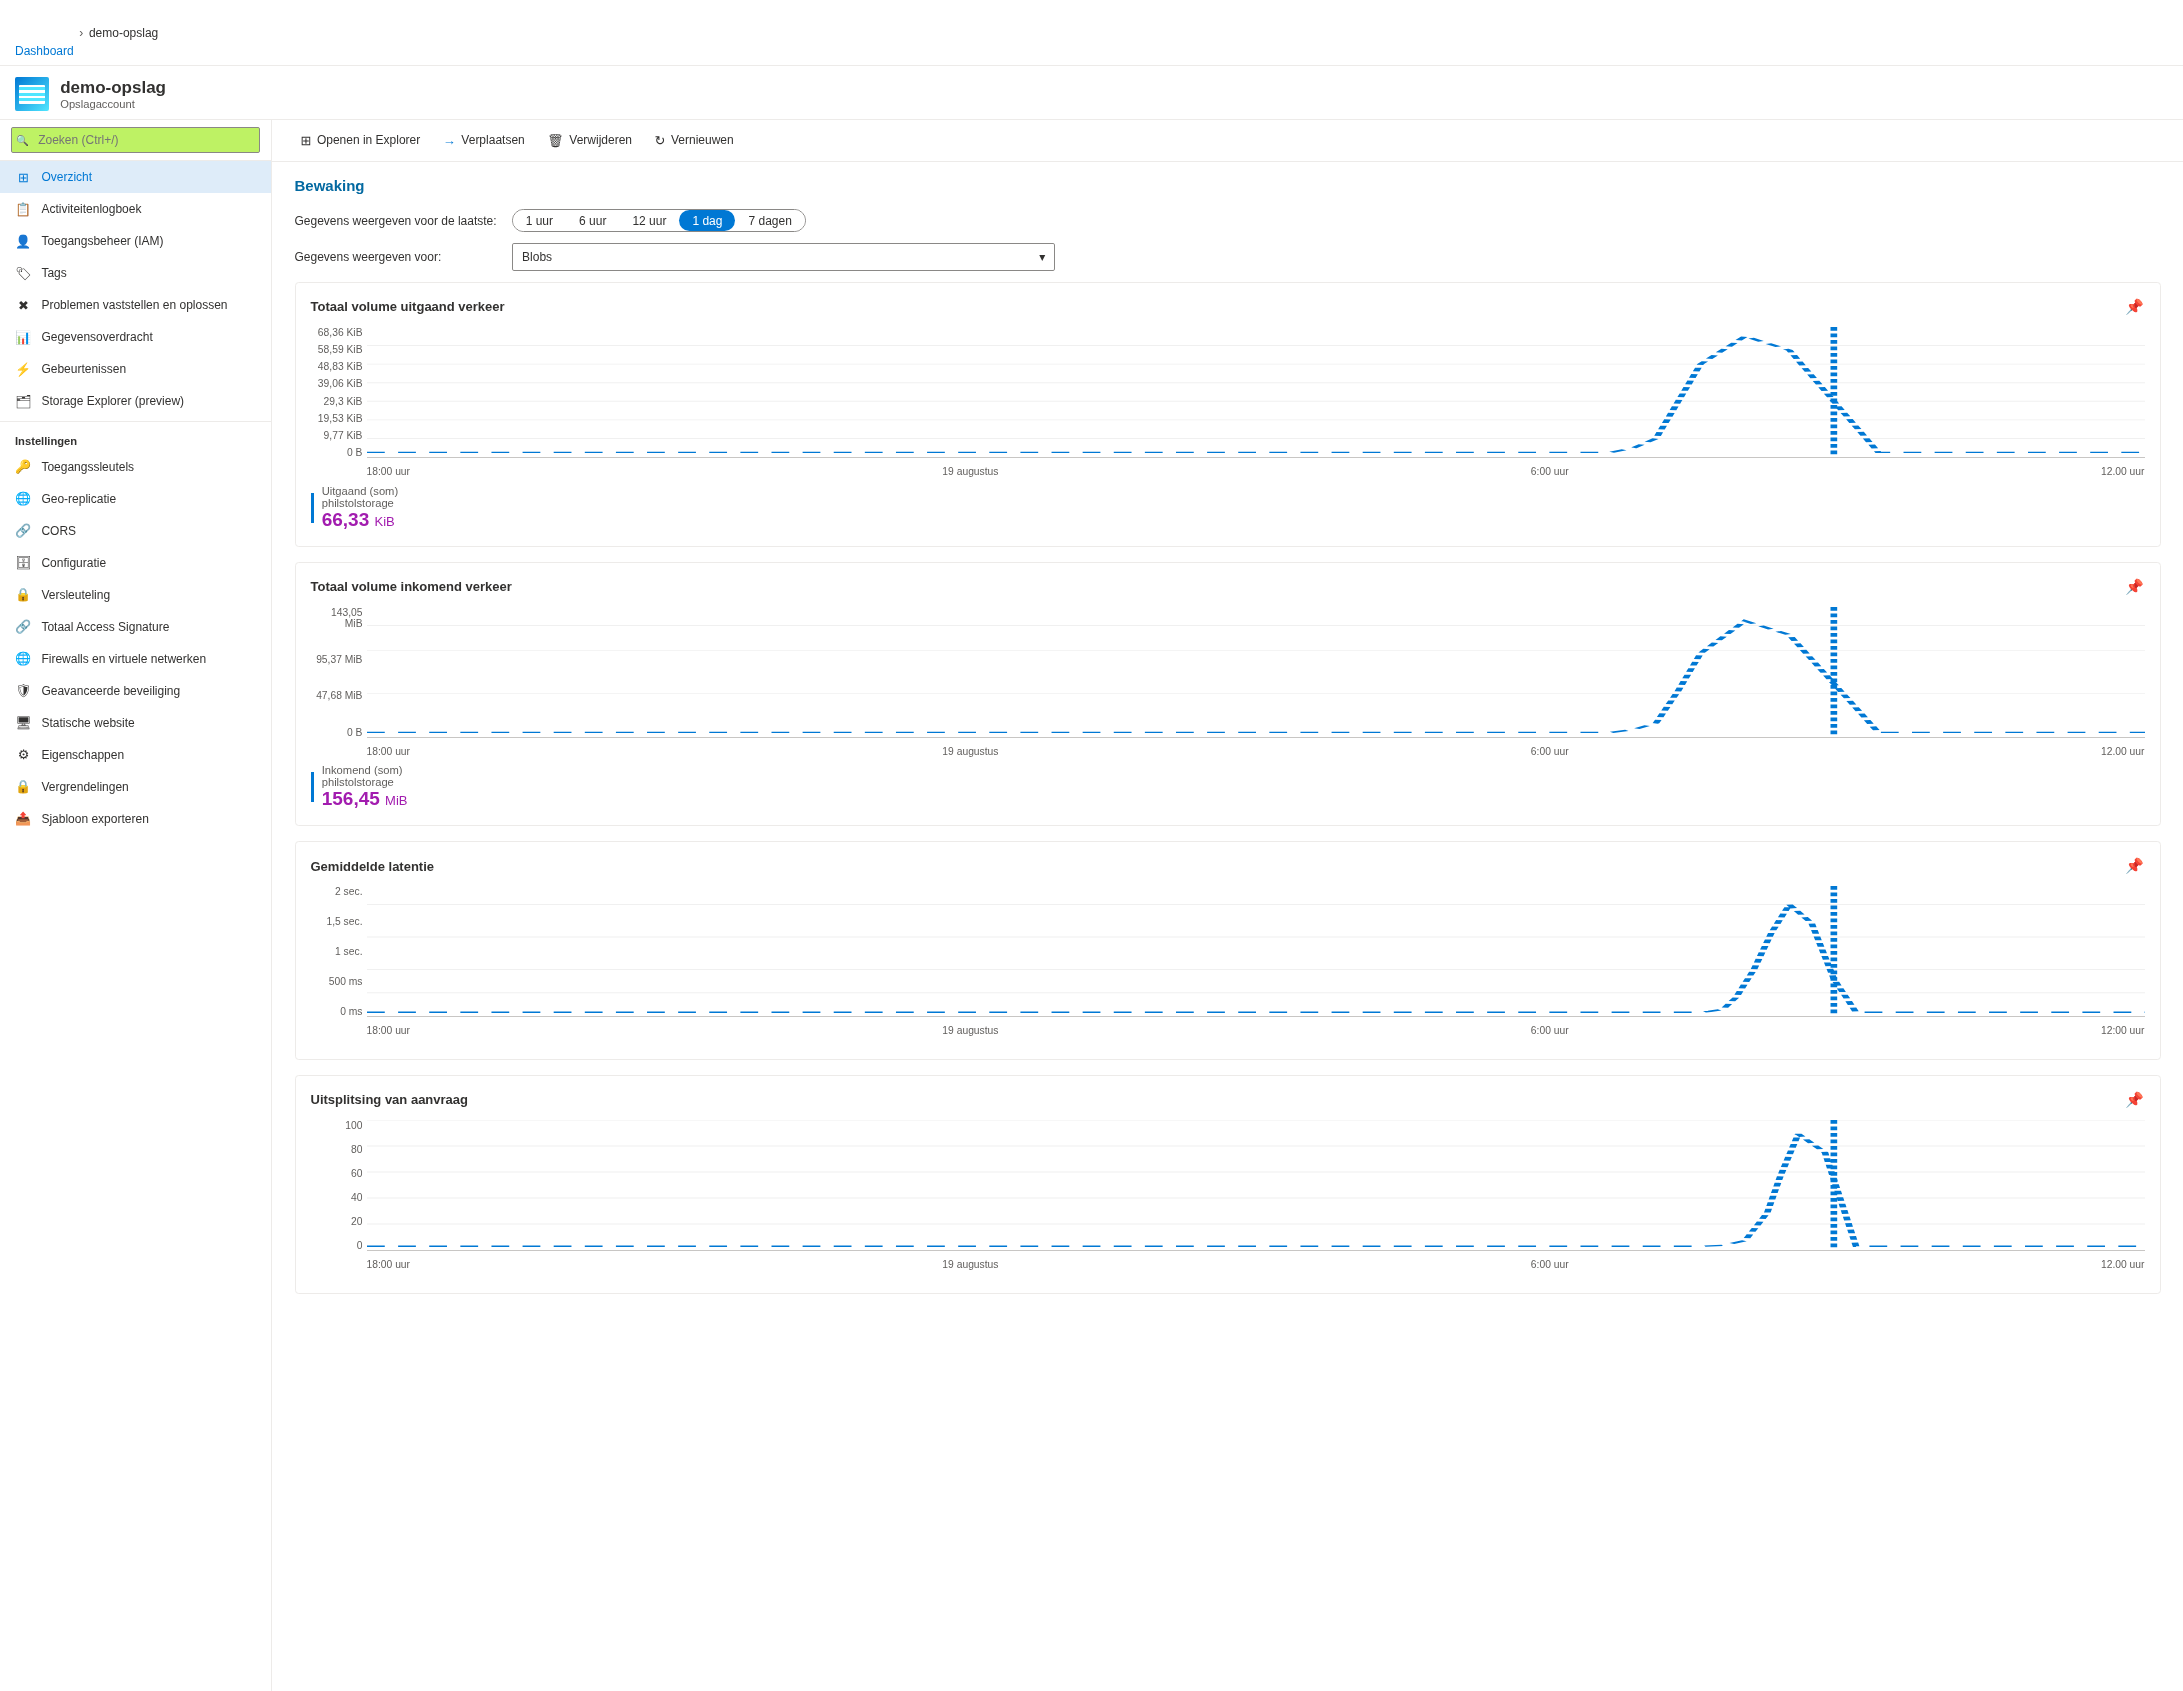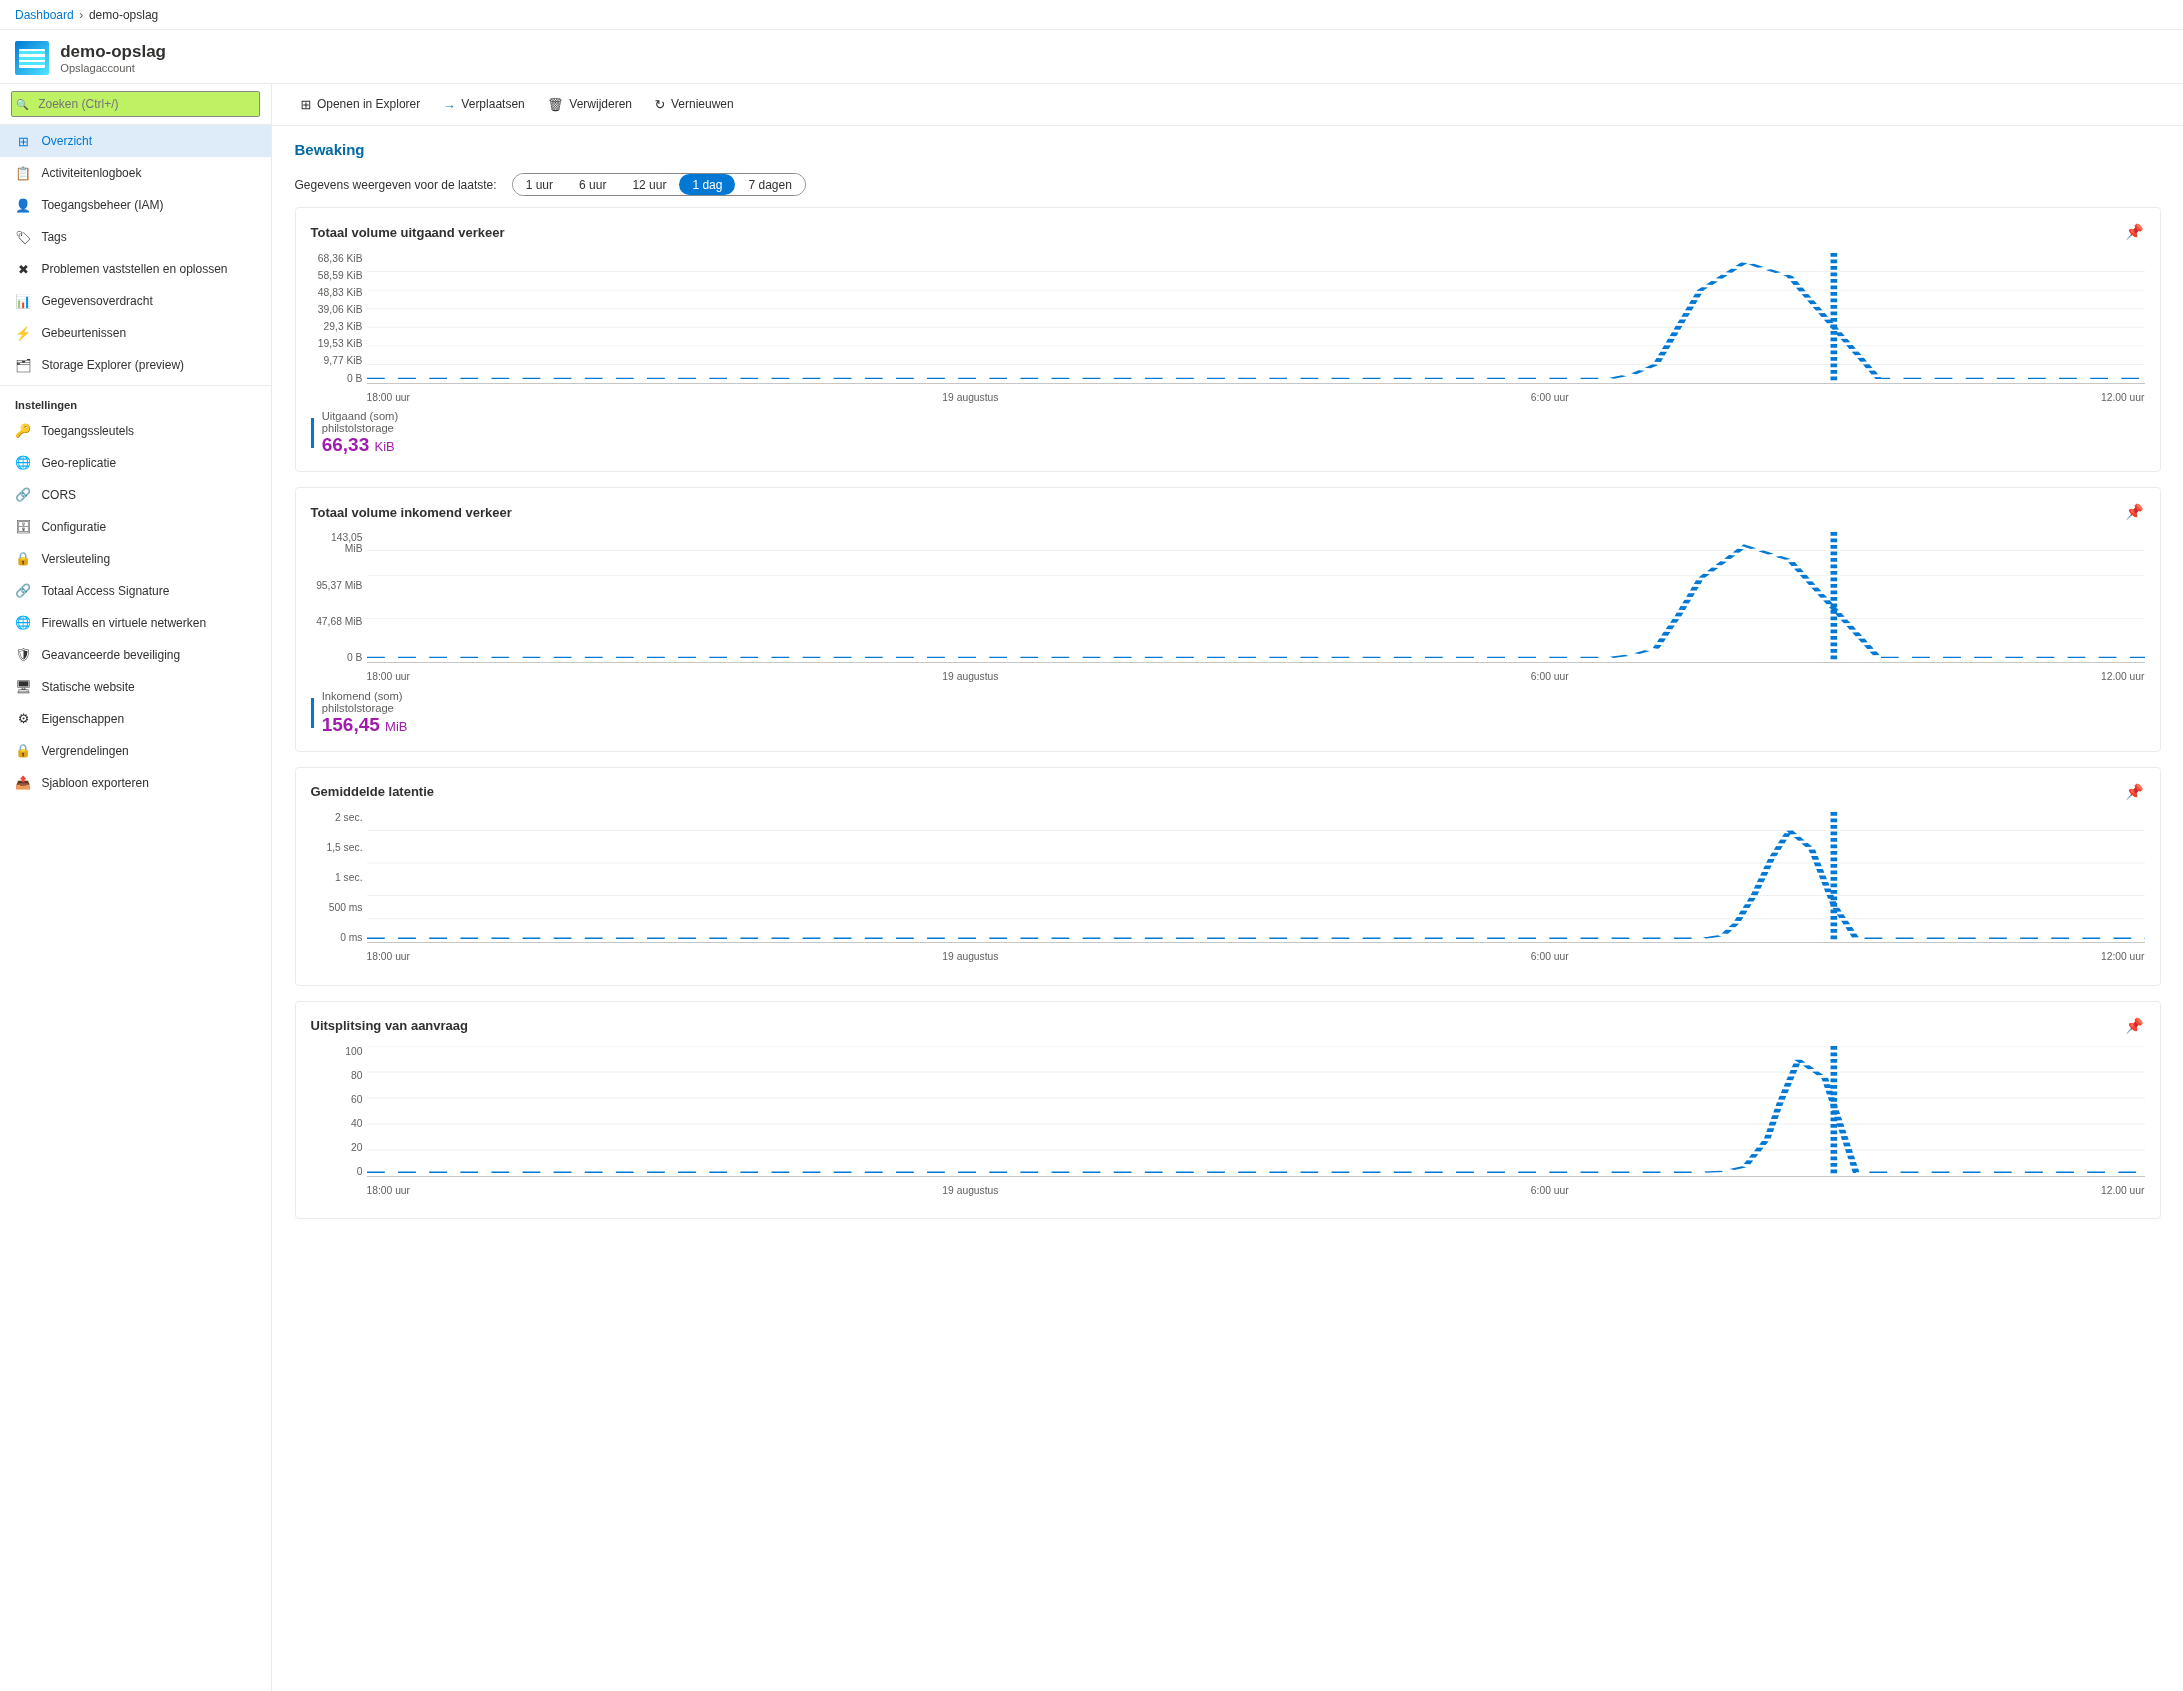--- a/index.html
+++ b/index.html
@@ -2,21 +2,21 @@
 <html style="font-size:15px"><head>
   <meta charset="utf-8">
   <style>
     * { box-sizing: border-box; margin: 0; padding: 0; }
     body { font-family: 'Segoe UI', Arial, sans-serif; font-size: 12px; background: #f3f2f1; color: #323130; }
 
     .app-container { display: flex; flex-direction: column; height: 100vh; background: #fff; }
 
     
     .breadcrumb { display: flex; align-items: center; padding: 7.5px 15px; font-size: 12px; background: #fff; border-bottom: 0.9px solid #edebe9; }
-    .breadcrumb a { color: #0078d4; text-decoration: none; }
+    .breadcrumb a { color: #0078d4; text-decoration: none; margin-top: 36px; }
     .breadcrumb-sep { margin: 0 5.6px; color: #605e5c; }
     .breadcrumb-current { color: #323130; }
 
     
     .page-header { display: flex; align-items: center; padding: 11.2px 15px 7.5px 15px; background: #fff; border-bottom: 0.9px solid #edebe9; }
     .page-header-icon { width: 34px; height: 34px; margin-right: 11.2px; background: linear-gradient(135deg, #0078d4 0%, #50e6ff 100%); border-radius: 1.9px; display: flex; align-items: center; justify-content: center; }
     .page-header-icon-inner { width: 26px; height: 19px; background: repeating-linear-gradient(0deg, #fff 0px, #fff 2.8px, #50e6ff 2.8px, #50e6ff 5.6px); border-radius: 0.9px; }
     .page-header-text h1 { font-size: 17px; font-weight: 600; color: #323130; }
     .page-header-text p { font-size: 11.2px; color: #605e5c; }
 
@@ -232,20 +232,31 @@
           <span class="filter-label">Gegevens weergeven voor de laatste:</span>
           <div class="time-buttons">
             <button class="time-btn">1 uur</button>
             <button class="time-btn">6 uur</button>
             <button class="time-btn">12 uur</button>
             <button class="time-btn active">1 dag</button>
             <button class="time-btn">7 dagen</button>
           </div>
         </div>
 
+        <div class="filter-row">
+          <span class="filter-label">Gegevens weergeven voor:</span>
+          <div class="dropdown-wrap">
+            <select class="dropdown-select">
+              <option>Blobs</option>
+              <option>Files</option>
+              <option>Tables</option>
+              <option>Queues</option>
+            </select>
+          </div>
+        </div>
 
         <div class="charts-grid">
 
           <div class="chart-card">
             <div class="chart-header">
               <span class="chart-title">Totaal volume uitgaand verkeer</span>
               <span class="pin-icon">📌</span>
             </div>
             <div class="chart-area">
               <div class="chart-y-labels">

